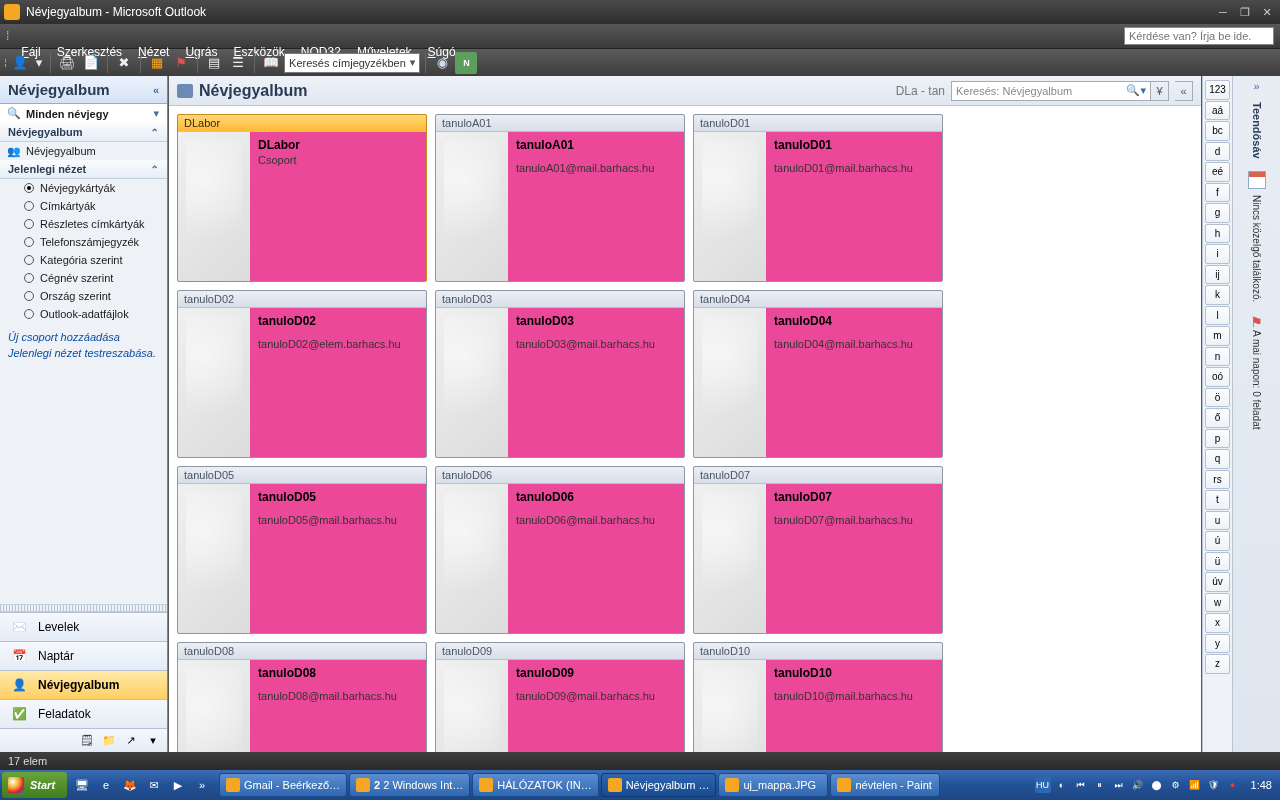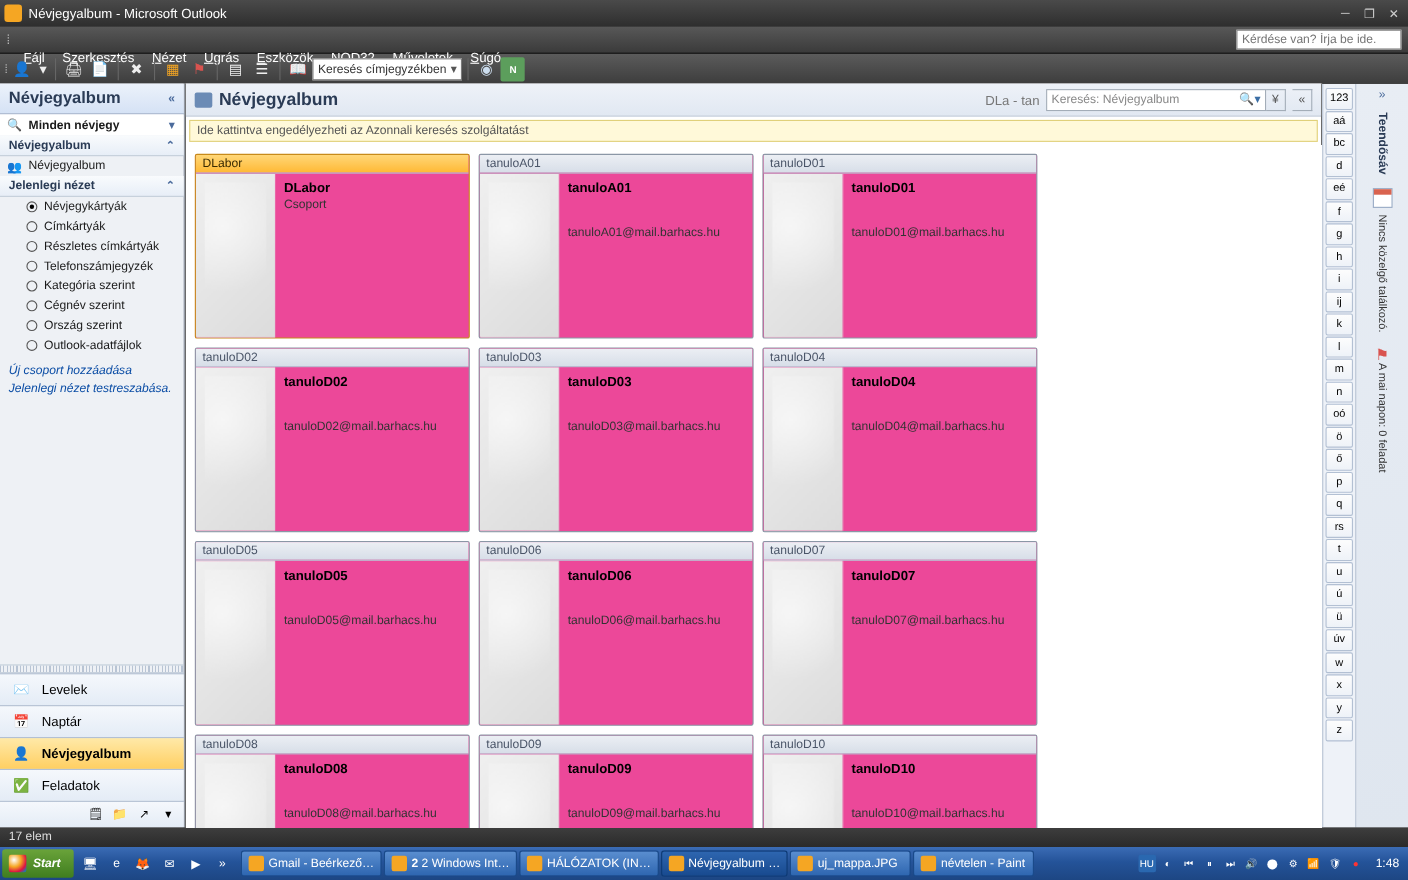--- a/index.html
+++ b/index.html
@@ -64,21 +64,21 @@
 .card { border:1px solid #8b97a6; background:#ec4899; display:flex; flex-direction:column; border-radius:2px; overflow:hidden; }
 .card.sel { border:1px solid #c78a1a; }
 .card .cardhead { height:17px; background:linear-gradient(#eceff4,#d7dee8); border-bottom:1px solid #b8c4d4; padding:0 6px; font-size:11px; color:#4a5568; display:flex; align-items:center; }
 .card.sel .cardhead { background:linear-gradient(#ffd778,#ffb935); color:#3a2a00; }
 .card .cardbody { flex:1; display:flex; }
 .card .cardimg { width:72px; background:linear-gradient(135deg,#f0f0f0,#dcdcdc); position:relative; }
 .card .cardimg::before { content:""; position:absolute; inset:8px; background:radial-gradient(circle at 30% 30%,rgba(255,255,255,.6),transparent 60%); }
 .card .cardinfo { flex:1; padding:6px 8px; }
 .card .cardinfo .cname { font-weight:bold; font-size:12px; margin-bottom:2px; }
 .card .cardinfo .csub { font-size:11px; color:#333; }
-.card .cardinfo .cemail { font-size:11px; color:#333; margin-top:28px; }
+.card .cardinfo .cemail { font-size:11px; color:#333; margin-top:10px; }
 
 
 .rightcol { width:78px; display:flex; background:#e8edf4; }
 .alpharail { width:30px; background:#eef2f8; border-left:1px solid #b8c4d4; display:flex; flex-direction:column; padding:4px 2px; gap:0px; }
 .alpharail .ab { height:19.5px; border:1px solid #b3c0d3; background:linear-gradient(#fdfdfd,#eef2f8); font-size:10px; display:flex; align-items:center; justify-content:center; cursor:pointer; border-radius:2px; margin-bottom:1px; }
 .todorail { width:48px; background:linear-gradient(#e8edf4,#dfe6ef); border-left:1px solid #b8c4d4; display:flex; flex-direction:column; align-items:center; padding-top:4px; position:relative; }
 .todorail .chev { color:#4b6b9c; font-size:11px; align-self:center; margin-bottom:6px; }
 .todorail .vtext { writing-mode:vertical-rl; font-size:11px; font-weight:bold; color:#2a3b55; margin:4px 0 12px 0; }
 .todorail .cal { width:18px; height:18px; border:1px solid #95a8c4; background:#fff; margin-bottom:6px; position:relative; }
 .todorail .cal::before { content:""; position:absolute; top:0; left:0; right:0; height:5px; background:#d9634f; }
@@ -251,21 +251,20 @@
       <span class="ch-icon"></span>
       <span class="ch-title">Névjegyalbum</span>
       <span class="ch-sub">DLa - tan</span>
       <div class="ch-search">
         <span>Keresés: Névjegyalbum</span>
         <span class="mag">🔍▾</span>
       </div>
       <div class="ch-opt">¥</div>
       <div class="ch-opt" style="margin-left:6px">«</div>
     </div>
-    <div class="infobar">Ide kattintva engedélyezheti az Azonnali keresés szolgáltatást</div>
     <div class="cardgrid" id="cardgrid">
         <div class="card sel">
           <div class="cardhead">DLabor</div>
           <div class="cardbody">
             <div class="cardimg"></div>
             <div class="cardinfo">
               <div class="cname">DLabor</div>
               <div class="csub">Csoport</div>
             </div>
           </div>
@@ -289,21 +288,21 @@
               <div class="cemail">tanuloD01@mail.barhacs.hu</div>
             </div>
           </div>
         </div>
         <div class="card">
           <div class="cardhead">tanuloD02</div>
           <div class="cardbody">
             <div class="cardimg"></div>
             <div class="cardinfo">
               <div class="cname">tanuloD02</div>
-              <div class="cemail">tanuloD02@mail.barhacs.hu</div>
+              <div class="cemail">tanuloD02@elem.barhacs.hu</div>
             </div>
           </div>
         </div>
         <div class="card">
           <div class="cardhead">tanuloD03</div>
           <div class="cardbody">
             <div class="cardimg"></div>
             <div class="cardinfo">
               <div class="cname">tanuloD03</div>
               <div class="cemail">tanuloD03@mail.barhacs.hu</div>

